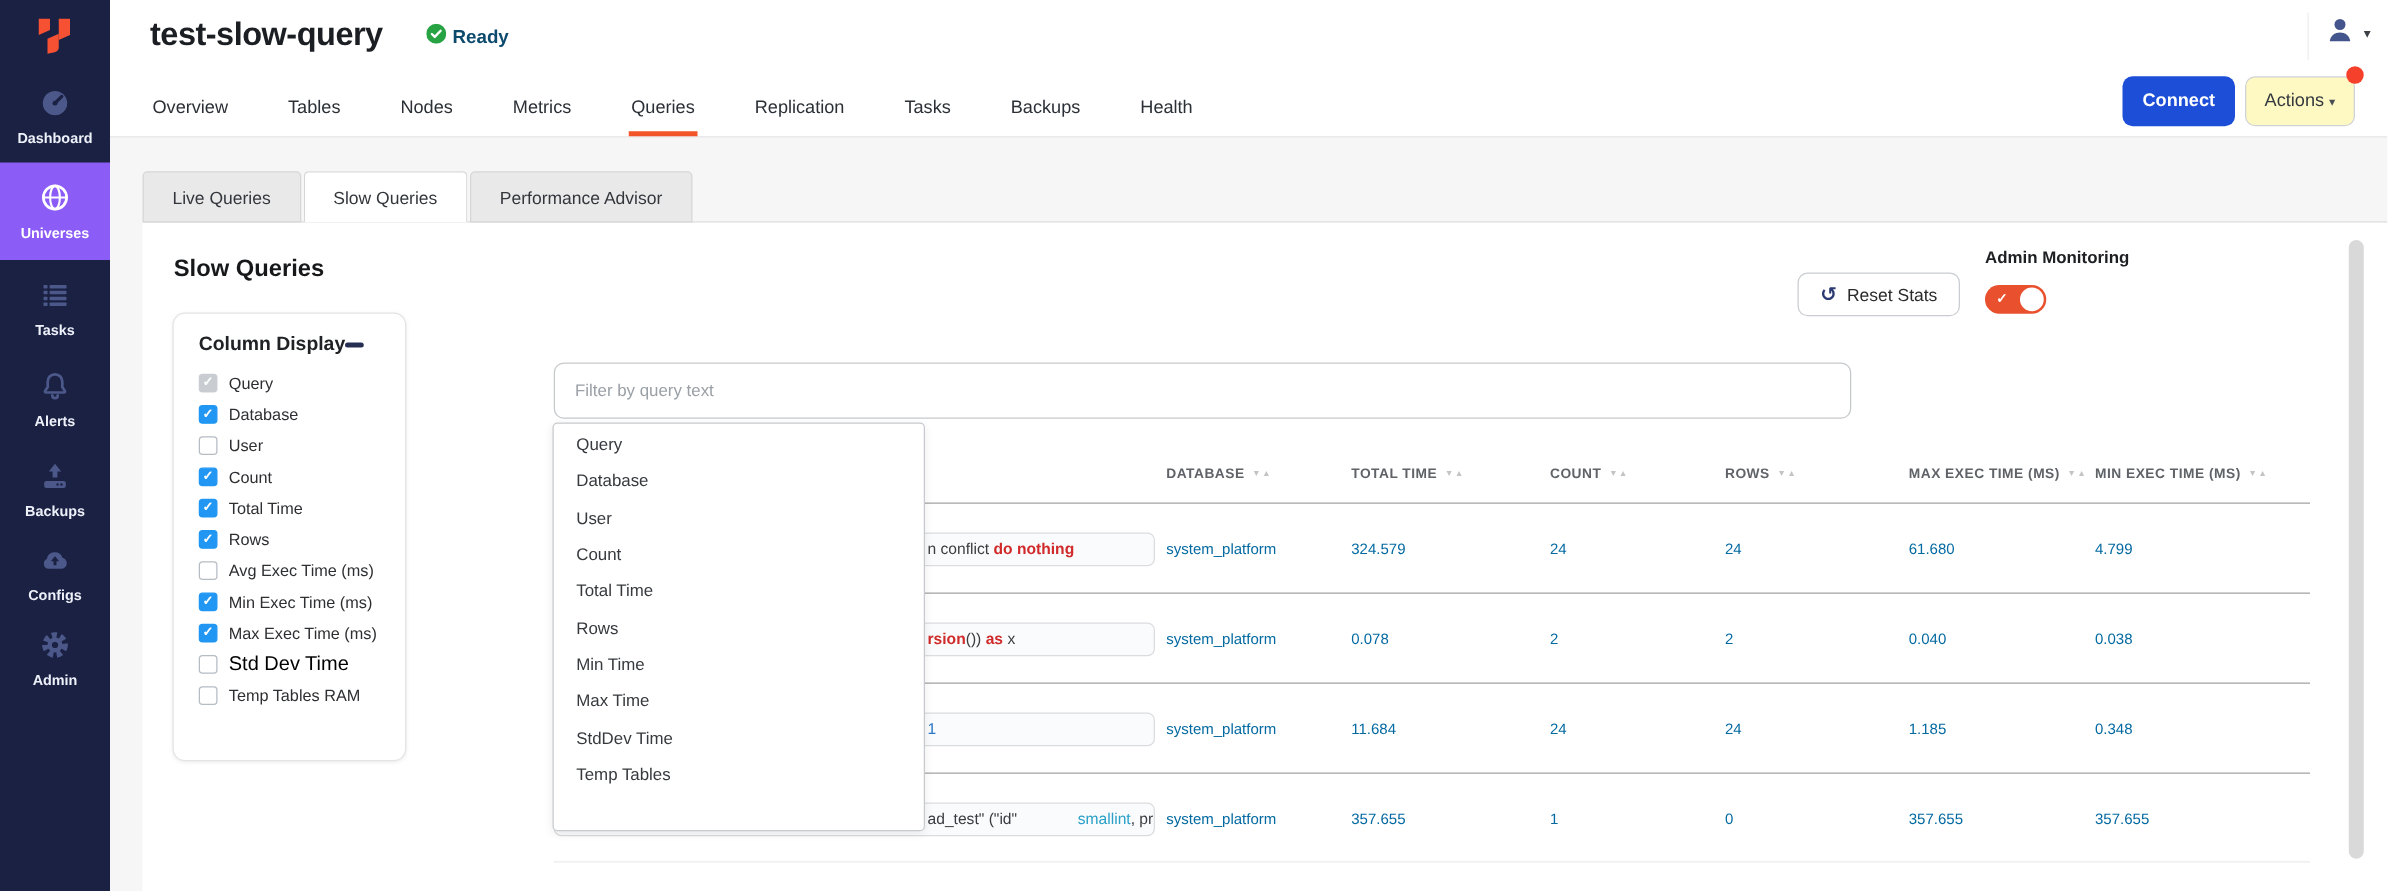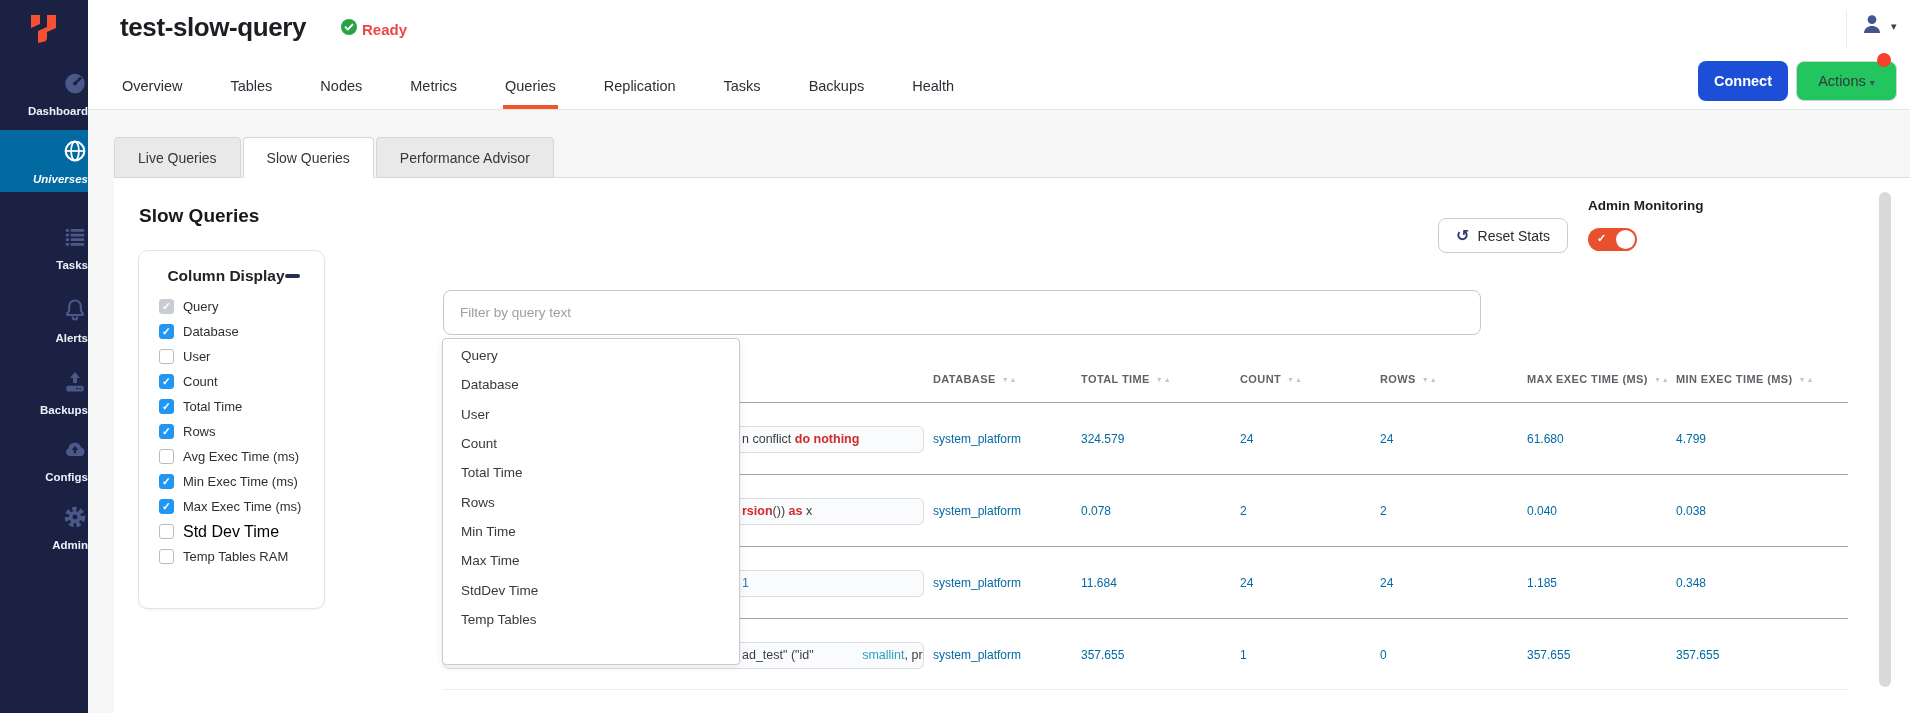--- a/index.html
+++ b/index.html
@@ -2,35 +2,35 @@
 <html><head>
 <meta charset="utf-8">
 <style>
   * { box-sizing: border-box; margin: 0; padding: 0; }
   body { font-family: "Liberation Sans", sans-serif; }
   .page { position: relative; width: 1910px; height: 713px; background:#f6f6f7; overflow:hidden; }
 
   
   .sidebar { position:absolute; left:0; top:0; width:88px; height:713px; background:#1a2142; z-index:30; }
   .logo { position:absolute; left:26px; top:9px; }
-  .side-item { position:absolute; left:0; width:88px; height:70px; display:flex; flex-direction:column; align-items:flex-end; justify-content:center; gap:5px; cursor:pointer; }
+  .side-item { position:absolute; left:0; width:88px; height:70px; display:flex; flex-direction:column; align-items:center; justify-content:center; gap:5px; cursor:pointer; }
   .side-item .lbl { font-size:11.5px; font-weight:700; color:#eef1fa; }
-  .side-item.active { background:#0369a1; height:62px;font-style:italic; }
+  .side-item.active { background:#8b5cf6; height:78px; }
   .side-item.active .lbl { color:#ffffff; }
 
   
   .header { position:absolute; left:88px; top:0; width:1822px; height:110px; background:#ffffff; border-bottom:1px solid #e3e4e6; z-index:10; }
   .uni-title { position:absolute; left:32px; top:12px; font-size:26px; font-weight:700; color:#1b1e22; letter-spacing:-0.4px; }
   .ready { position:absolute; left:253px; top:19px; display:flex; align-items:center; gap:5px; }
-  .ready .txt { color:#ef4444; font-weight:700; font-size:15px; }
+  .ready .txt { color:#0c4a6e; font-weight:700; font-size:15px; }
   .nav { position:absolute; left:32px; bottom:0; height:42px; display:flex; gap:44px; align-items:stretch; }
   .nav-item { display:flex; align-items:center; font-size:14.5px; color:#2b3036; border-bottom:4px solid transparent; padding:0 2px; cursor:pointer; }
   .nav-item.active { border-bottom-color:#f2552a; }
   .btn-connect { position:absolute; left:1610px; top:61px; width:90px; height:40px; background:#1d4ed8; color:#fff; font-weight:700; font-size:14.5px; border:none; border-radius:8px; cursor:pointer; }
-  .btn-actions { position:absolute; left:1708px; top:61px; width:101px; height:40px; background:#22c55e; color:#33383e; font-size:14.5px; border:1px solid #cfd2d6; border-radius:8px; cursor:pointer; }
+  .btn-actions { position:absolute; left:1708px; top:61px; width:88px; height:40px; background:#fef9c3; color:#33383e; font-size:14.5px; border:1px solid #cfd2d6; border-radius:8px; cursor:pointer; }
   .btn-actions .caret { font-size:10px; color:#4a4f55; }
   .notif-dot { position:absolute; left:1789px; top:53px; width:14px; height:14px; border-radius:50%; background:#f5402c; z-index:12; }
   .avatar-wrap { position:absolute; left:1772px; top:12px; display:flex; align-items:center; gap:7px; cursor:pointer; }
   .avatar-caret { font-size:11px; color:#3c4147; }
   .header-divider { position:absolute; left:1758px; top:10px; width:1px; height:38px; background:#ededee; }
 
   
   .subtabs { position:absolute; left:114px; top:137px; display:flex; z-index:6; }
   .subtab { height:41px; padding:16px 23px; display:flex; align-items:center; font-size:14px; color:#33373c; background:#e9e9ea; border:1px solid #d6d6d8; border-radius:4px 4px 0 0; margin-right:2px; cursor:pointer; }
   .subtab.active { background:#ffffff; border-bottom-color:#ffffff; }
@@ -42,21 +42,21 @@
   .btn-reset { position:absolute; left:1324px; top:40px; width:130px; height:35px; background:#fff; border:1px solid #c9ccd0; border-radius:8px; display:flex; align-items:center; justify-content:center; gap:8px; font-size:14px; color:#2b2b2b; cursor:pointer; }
   .reset-glyph { font-family:"DejaVu Sans", sans-serif; font-size:16px; font-weight:700; color:#2c3a72; line-height:1; }
   .qm-label { position:absolute; left:1474px; top:20px; font-size:13.5px; font-weight:700; color:#1d1f22; }
   .toggle { position:absolute; left:1474px; top:50px; width:49px; height:23px; border-radius:12px; background:#b9bec4; cursor:pointer; }
   .toggle.on { background:#e8502e; }
   .toggle .tick { position:absolute; left:9px; top:4px; color:#fff; font-size:11px; font-weight:700; }
   .toggle .knob { position:absolute; right:2px; top:2px; width:19px; height:19px; border-radius:50%; background:#fff; }
 
   
   .card { position:absolute; left:24px; top:72px; width:187px; height:359px; background:#fff; border:1px solid #e4e4e6; border-radius:10px; box-shadow:0 1px 3px rgba(0,0,0,.06); }
-  .card-title-row { display:flex; align-items:center; justify-content:center; padding:16px 16px 0 20px; }
+  .card-title-row { display:flex; align-items:center; justify-content:flex-start; padding:16px 16px 0 20px; }
   .card-title { font-size:15.5px; font-weight:700; color:#202226; }
   .minus-btn { width:15px; height:4px; background:#262e52; border-radius:2px; cursor:pointer; }
   .opts { margin-top:9px; }
   .opt { height:25px; display:flex; align-items:center; gap:9px; padding-left:20px; cursor:pointer; }
   .opt .olbl { font-size:13px; color:#2e2f32; }
   .cb { width:15px; height:15px; flex:0 0 15px; border:1.5px solid #b6bcc3; border-radius:3px; background:#fff; display:inline-flex; align-items:center; justify-content:center; }
   .cb.checked { background:#2196f3; border-color:#2196f3; }
   .cb.checked::after { content:"✓"; color:#fff; font-size:10.5px; font-weight:700; line-height:1; }
   .cb.disabled.checked { background:#c9cdd2; border-color:#c9cdd2; }
 

